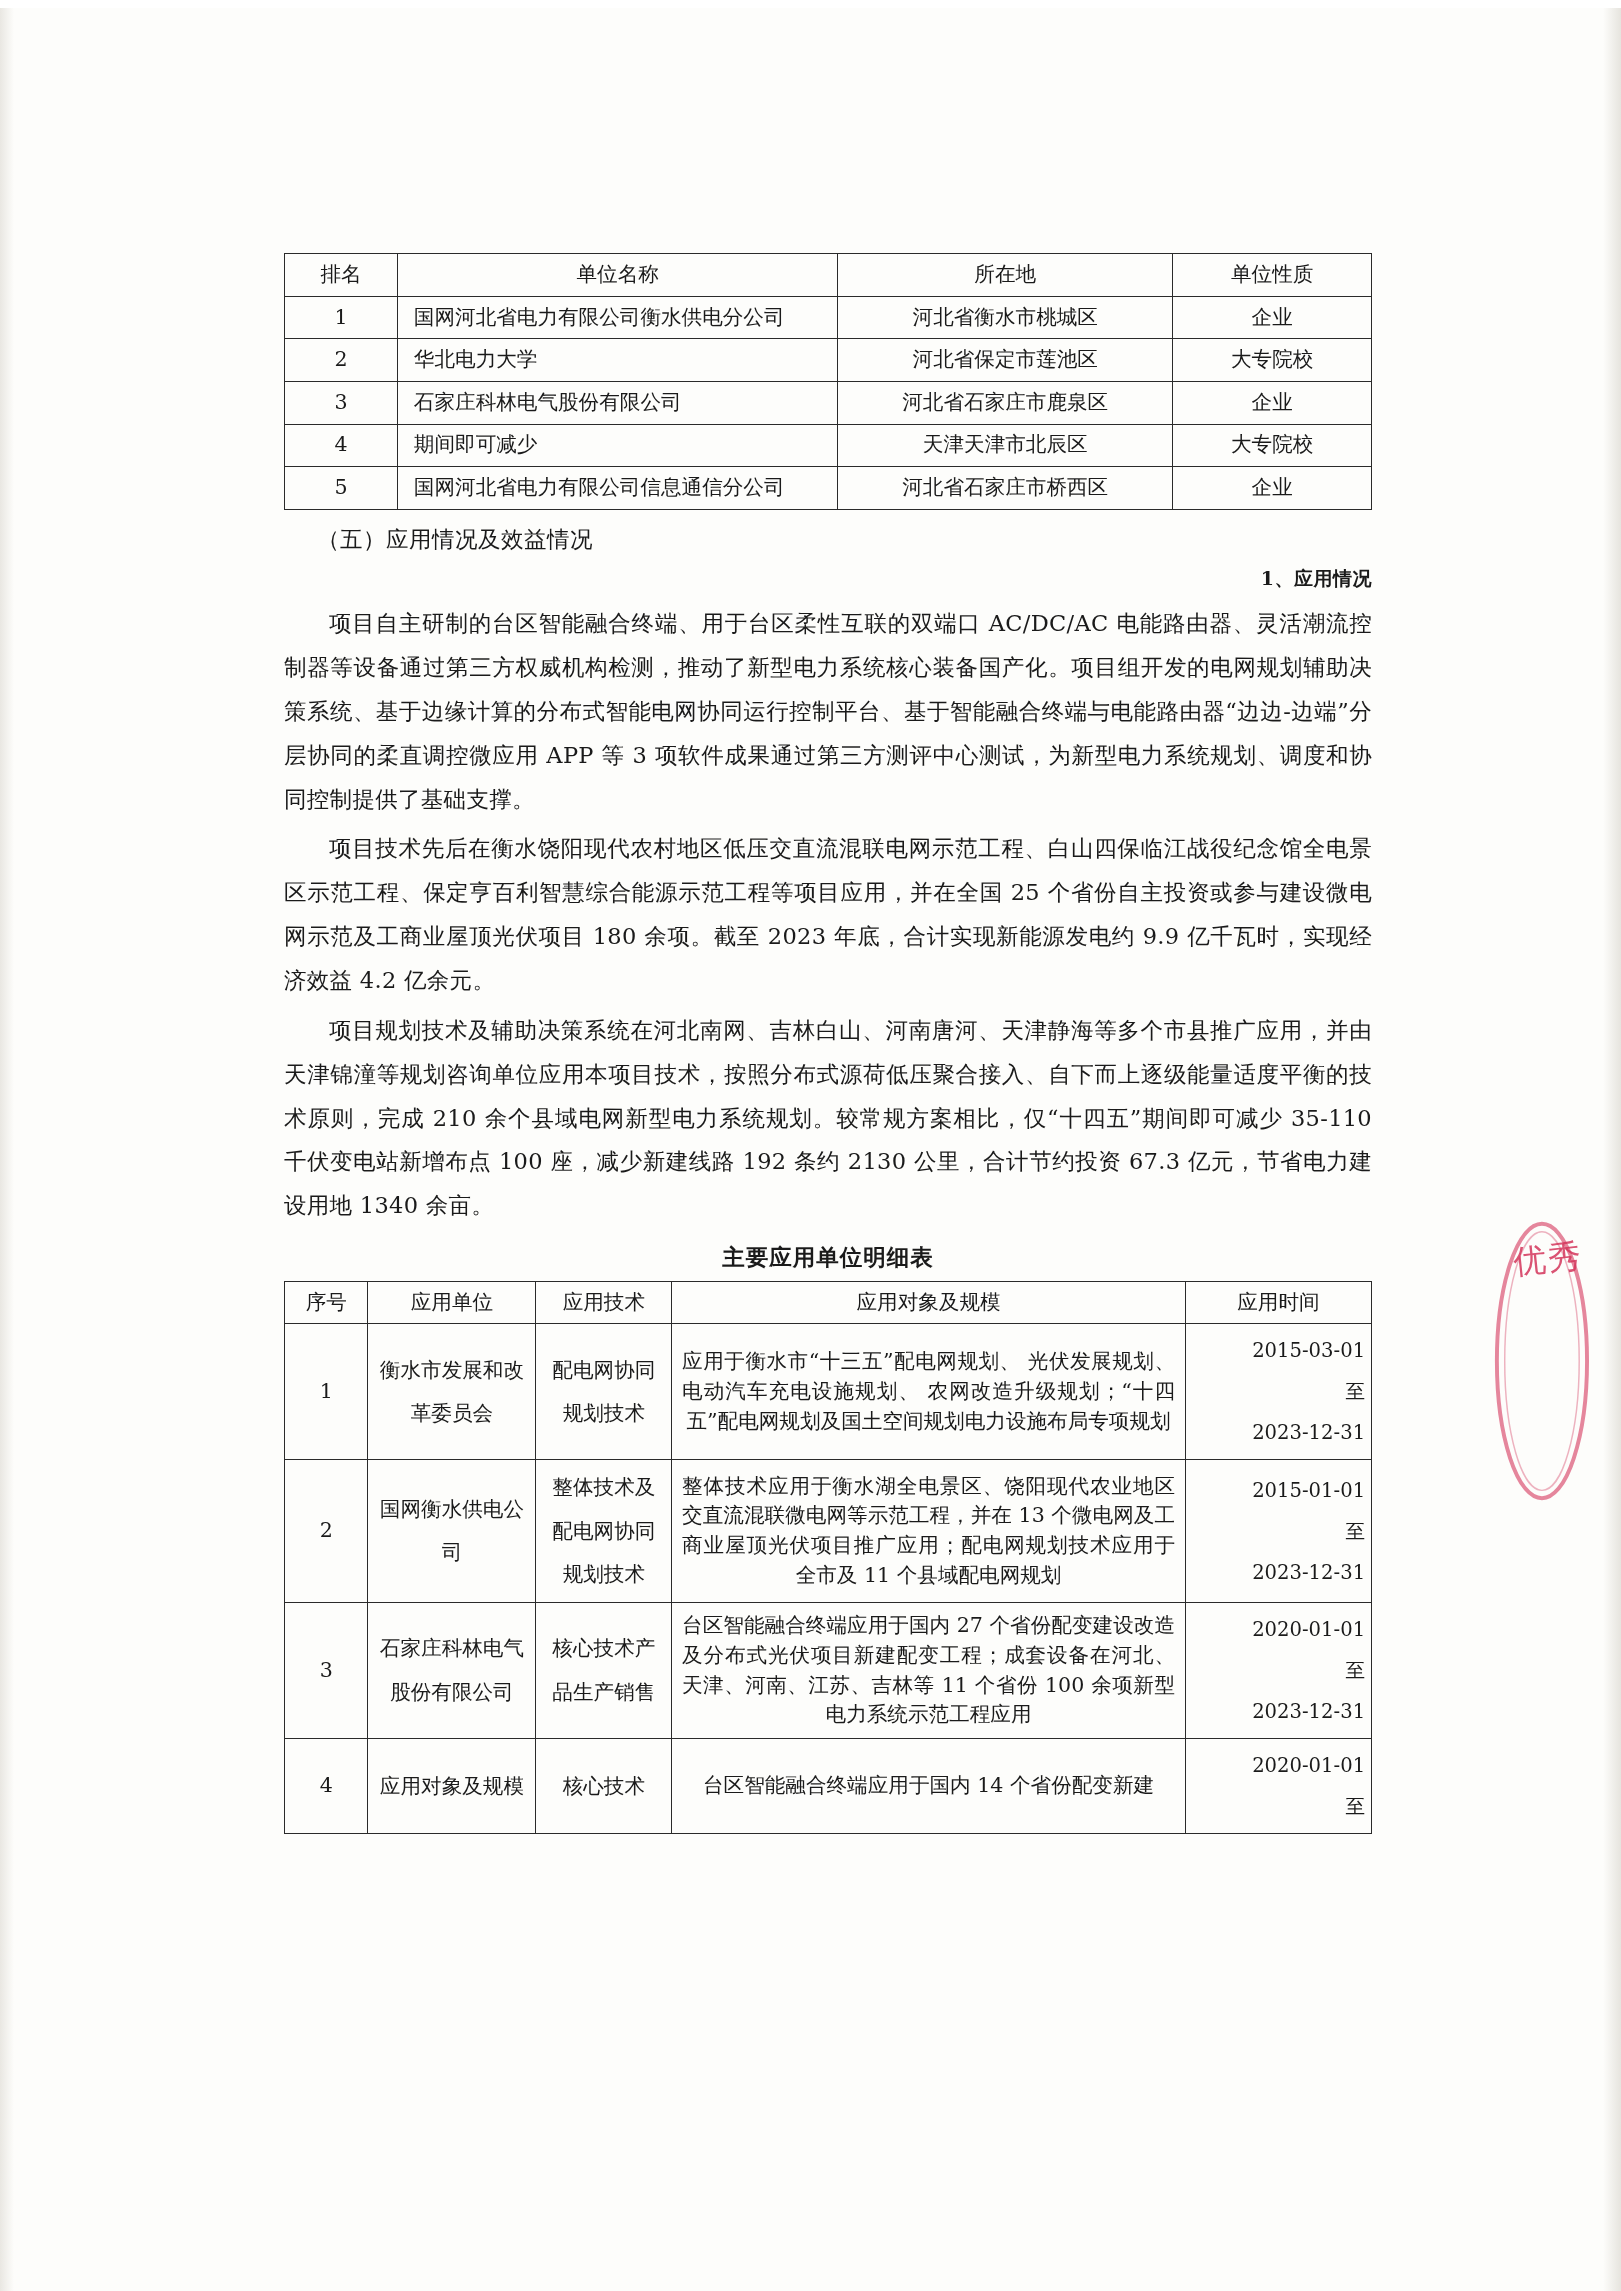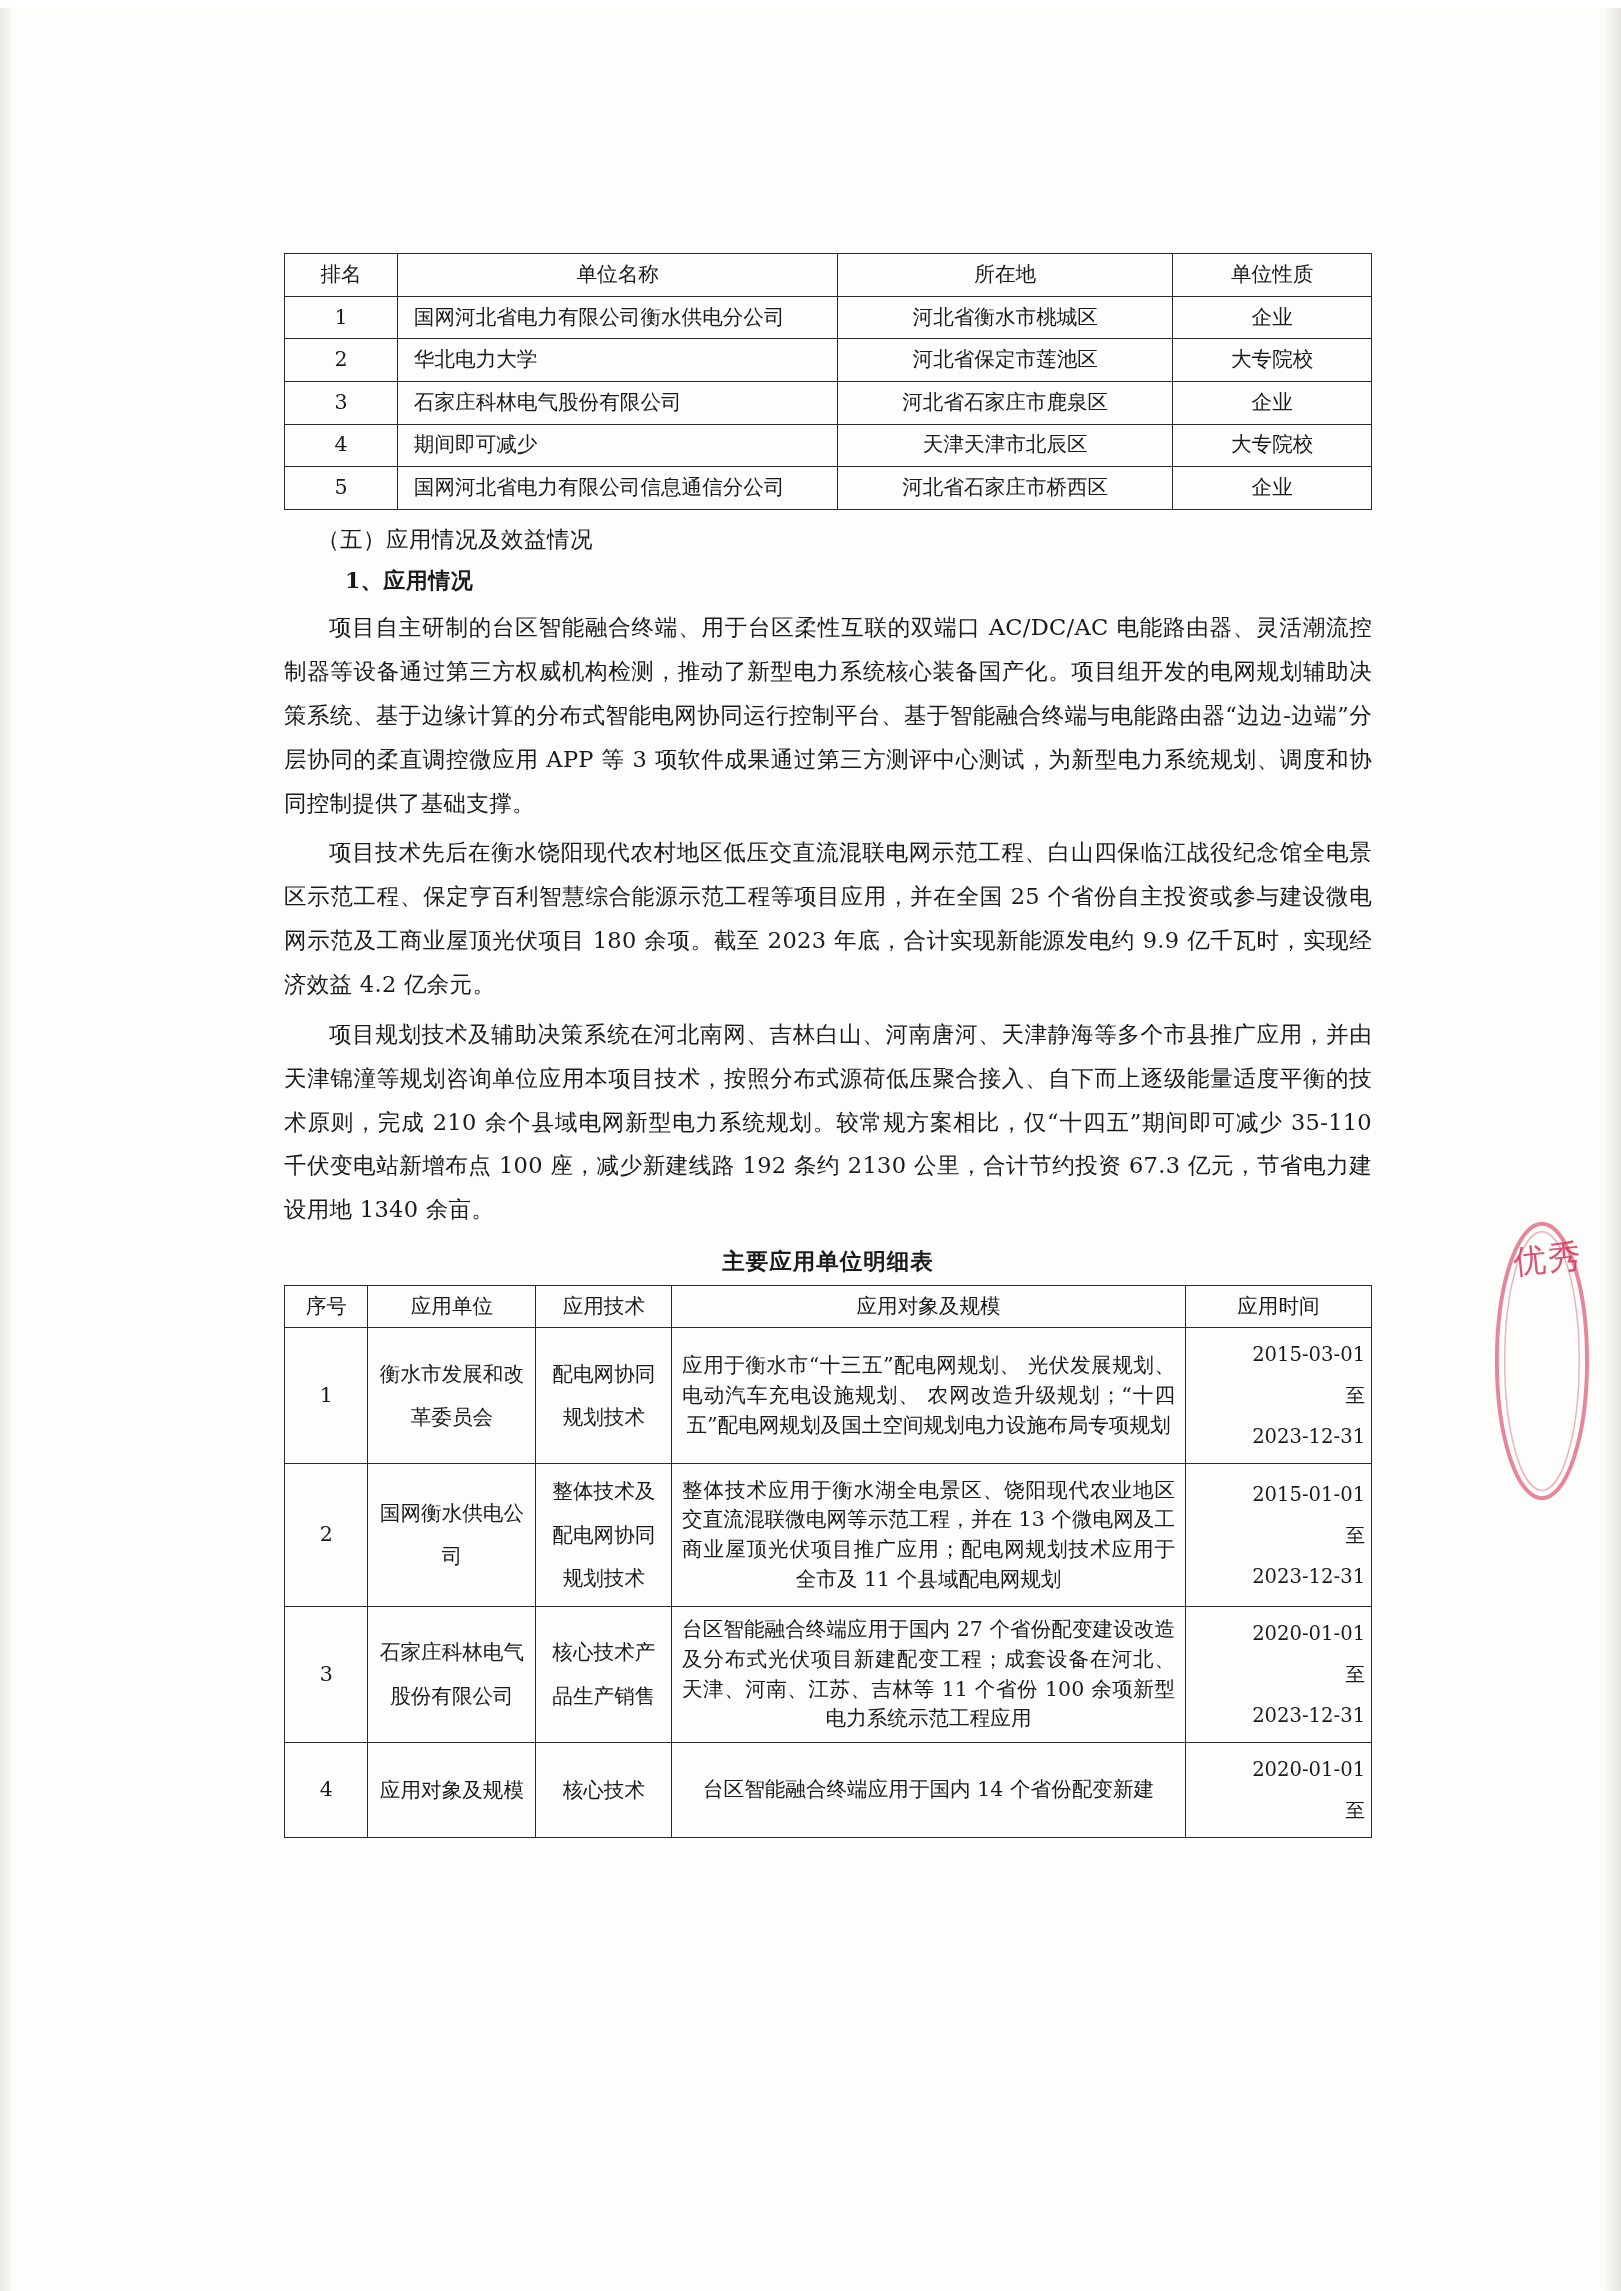--- a/index.html
+++ b/index.html
@@ -72,24 +72,25 @@
     font-weight: bold;
     margin: 35px 0 9.8px 0;
     letter-spacing: 1px;
   }
   .sub-title {
     font-size: 22.5px;
     margin: 13.7px 0 7.8px 33px;
     letter-spacing: 0.5px;
   }
   .sub-title-2 {
-    font-size: 22px;
+    font-size: 19px;
     font-weight: bold;
     margin: 11.8px 0 9.8px 61px;
     letter-spacing: 0.5px;
+    text-align: right;
   }
   p.para {
     font-size: 22.5px;
     line-height: 1.95;
     margin: 0 0 5.9px 0;
     text-indent: 2em;
     text-align: justify;
     letter-spacing: 0.3px;
   }
   .table-caption {

